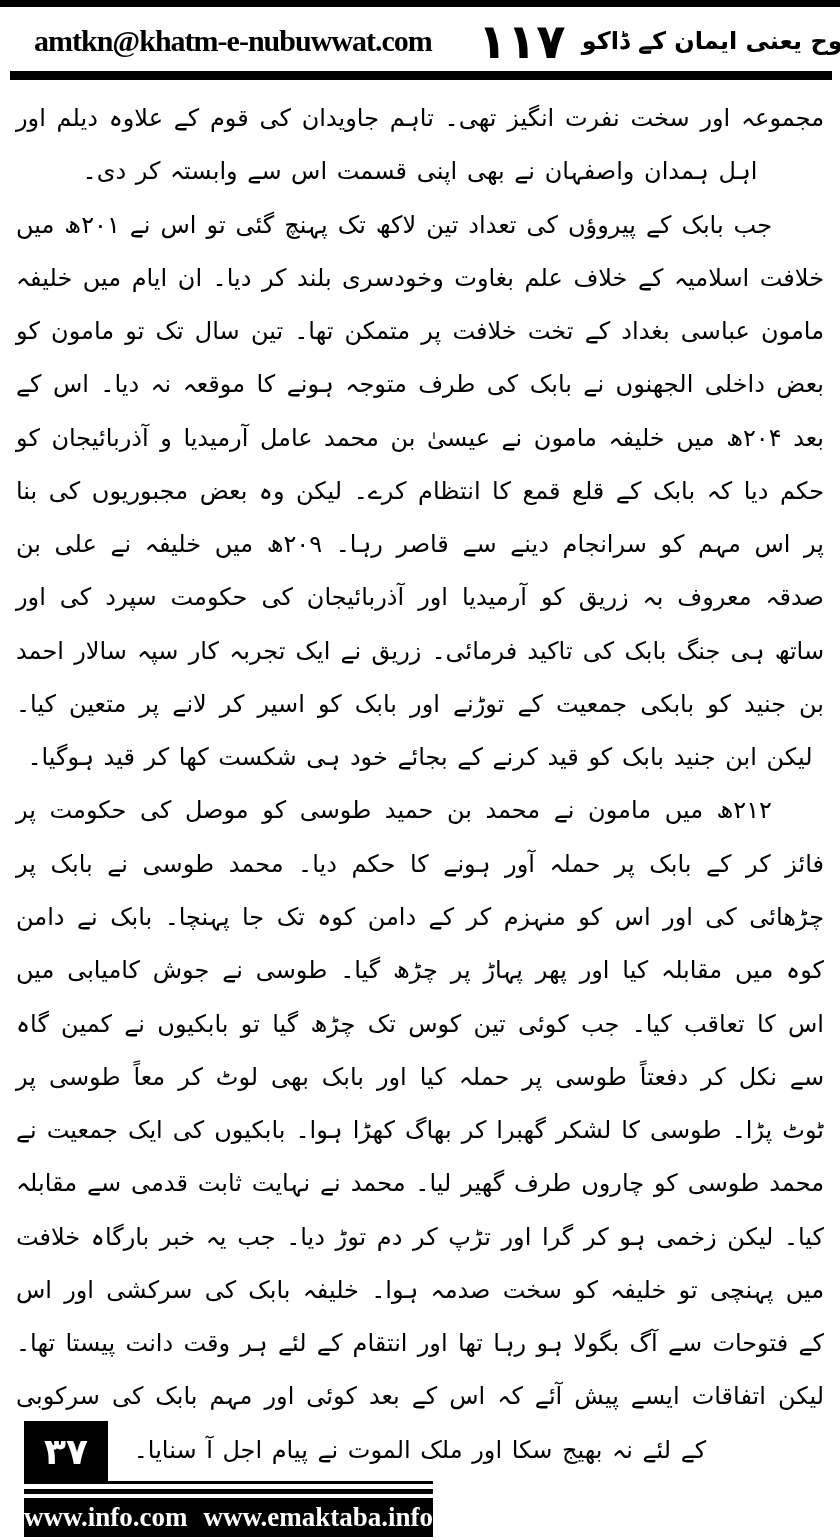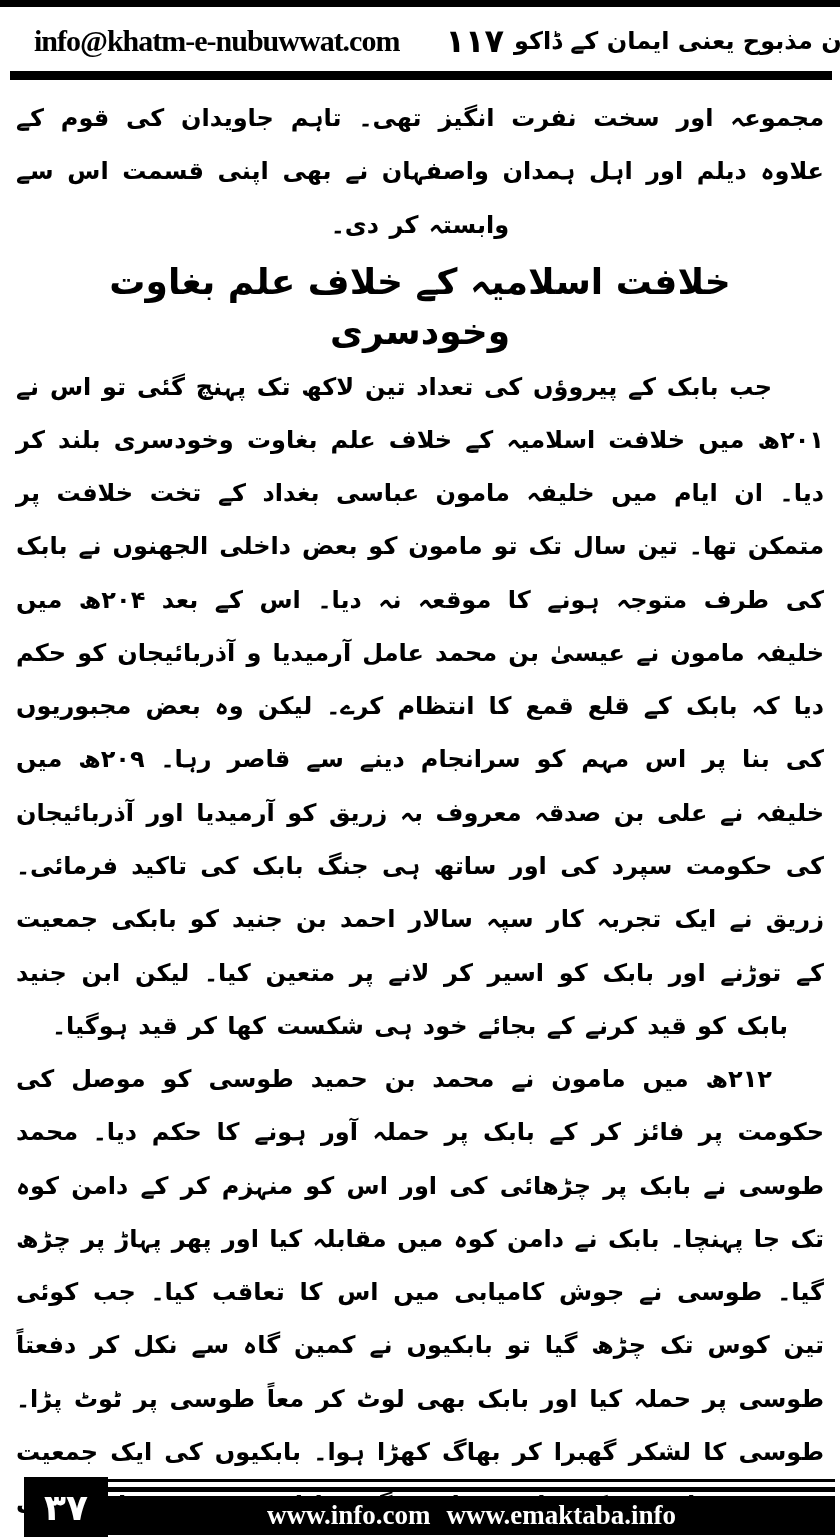--- a/index.html
+++ b/index.html
@@ -29,65 +29,66 @@
   }
   .email {
     font-family: "Liberation Serif", serif;
     font-weight: bold;
     font-size: 30px;
     letter-spacing: -1px;
     white-space: nowrap;
   }
   .hdr-page-num {
     font-weight: bold;
-    font-size: 32px;
+    font-size: 48px;
     direction: rtl;
     margin-left: 46px;
-    margin-right: 10px;
+    margin-right: 16px;
     white-space: nowrap;
   }
   .book-title {
     direction: rtl;
     font-weight: bold;
     font-size: 24px;
     white-space: nowrap;
     text-align: right;
   }
   .header-rule {
     height: 9px;
     background: #000000;
     margin: 2px 8px 0 10px;
   }
   .content {
     direction: rtl;
     padding: 12px 16px 0 16px;
   }
   .para {
     font-size: 24px;
-    font-weight: bold;
+    font-weight: normal;
     line-height: 2.22;
     text-align: justify;
     text-align-last: center;
     word-spacing: 2px;
   }
   .para.indent { text-indent: 52px; }
   .heading {
     text-align: center;
     font-size: 36px;
     font-weight: bold;
     line-height: 1.4;
     margin: 5px 0 3px 0;
   }
   .footer {
     position: absolute;
     left: 24px;
     right: 5px;
     bottom: 3px;
     display: flex;
-    align-items: center;
+    align-items: flex-start;
+    flex-direction: column;
   }
   .pg-box {
     flex: none;
     width: 84px;
     height: 60px;
     background: #000000;
     color: #ffffff;
     display: flex;
     align-items: center;
     justify-content: center;
@@ -123,30 +124,29 @@
   }
 </style>
 </head>
 <body>
 
 <div class="page">
 
   <div class="top-strip"></div>
 
   <div class="header">
-    <span class="email">info@khatm-e-nubuwwat.com</span>
+    <span class="email">amtkn@khatm-e-nubuwwat.com</span>
     <span class="hdr-page-num">۱۱۷</span>
     <span class="book-title">احتساب جلد ۵۶/مدعیان مذبوح یعنی ایمان کے ڈاکو</span>
   </div>
 
   <div class="header-rule"></div>
 
   <div class="content">
     <p class="para">مجموعہ اور سخت نفرت انگیز تھی۔ تاہم جاویدان کی قوم کے علاوہ دیلم اور اہل ہمدان واصفہان نے بھی اپنی قسمت اس سے وابستہ کر دی۔</p>
-    <h2 class="heading">خلافت اسلامیہ کے خلاف علم بغاوت وخودسری</h2>
     <p class="para indent">جب بابک کے پیروؤں کی تعداد تین لاکھ تک پہنچ گئی تو اس نے ۲۰۱ھ میں خلافت اسلامیہ کے خلاف علم بغاوت وخودسری بلند کر دیا۔ ان ایام میں خلیفہ مامون عباسی بغداد کے تخت خلافت پر متمکن تھا۔ تین سال تک تو مامون کو بعض داخلی الجھنوں نے بابک کی طرف متوجہ ہونے کا موقعہ نہ دیا۔ اس کے بعد ۲۰۴ھ میں خلیفہ مامون نے عیسیٰ بن محمد عامل آرمیدیا و آذربائیجان کو حکم دیا کہ بابک کے قلع قمع کا انتظام کرے۔ لیکن وہ بعض مجبوریوں کی بنا پر اس مہم کو سرانجام دینے سے قاصر رہا۔ ۲۰۹ھ میں خلیفہ نے علی بن صدقہ معروف بہ زریق کو آرمیدیا اور آذربائیجان کی حکومت سپرد کی اور ساتھ ہی جنگ بابک کی تاکید فرمائی۔ زریق نے ایک تجربہ کار سپہ سالار احمد بن جنید کو بابکی جمعیت کے توڑنے اور بابک کو اسیر کر لانے پر متعین کیا۔ لیکن ابن جنید بابک کو قید کرنے کے بجائے خود ہی شکست کھا کر قید ہوگیا۔</p>
     <p class="para indent">۲۱۲ھ میں مامون نے محمد بن حمید طوسی کو موصل کی حکومت پر فائز کر کے بابک پر حملہ آور ہونے کا حکم دیا۔ محمد طوسی نے بابک پر چڑھائی کی اور اس کو منہزم کر کے دامن کوہ تک جا پہنچا۔ بابک نے دامن کوہ میں مقابلہ کیا اور پھر پہاڑ پر چڑھ گیا۔ طوسی نے جوش کامیابی میں اس کا تعاقب کیا۔ جب کوئی تین کوس تک چڑھ گیا تو بابکیوں نے کمین گاہ سے نکل کر دفعتاً طوسی پر حملہ کیا اور بابک بھی لوٹ کر معاً طوسی پر ٹوٹ پڑا۔ طوسی کا لشکر گھبرا کر بھاگ کھڑا ہوا۔ بابکیوں کی ایک جمعیت نے محمد طوسی کو چاروں طرف گھیر لیا۔ محمد نے نہایت ثابت قدمی سے مقابلہ کیا۔ لیکن زخمی ہو کر گرا اور تڑپ کر دم توڑ دیا۔ جب یہ خبر بارگاہ خلافت میں پہنچی تو خلیفہ کو سخت صدمہ ہوا۔ خلیفہ بابک کی سرکشی اور اس کے فتوحات سے آگ بگولا ہو رہا تھا اور انتقام کے لئے ہر وقت دانت پیستا تھا۔ لیکن اتفاقات ایسے پیش آئے کہ اس کے بعد کوئی اور مہم بابک کی سرکوبی کے لئے نہ بھیج سکا اور ملک الموت نے پیام اجل آ سنایا۔</p>
 
   </div>
 
   <div class="footer">
     <div class="pg-box">
       <span>۳۷</span>
     </div>
     <div class="footer-right">

